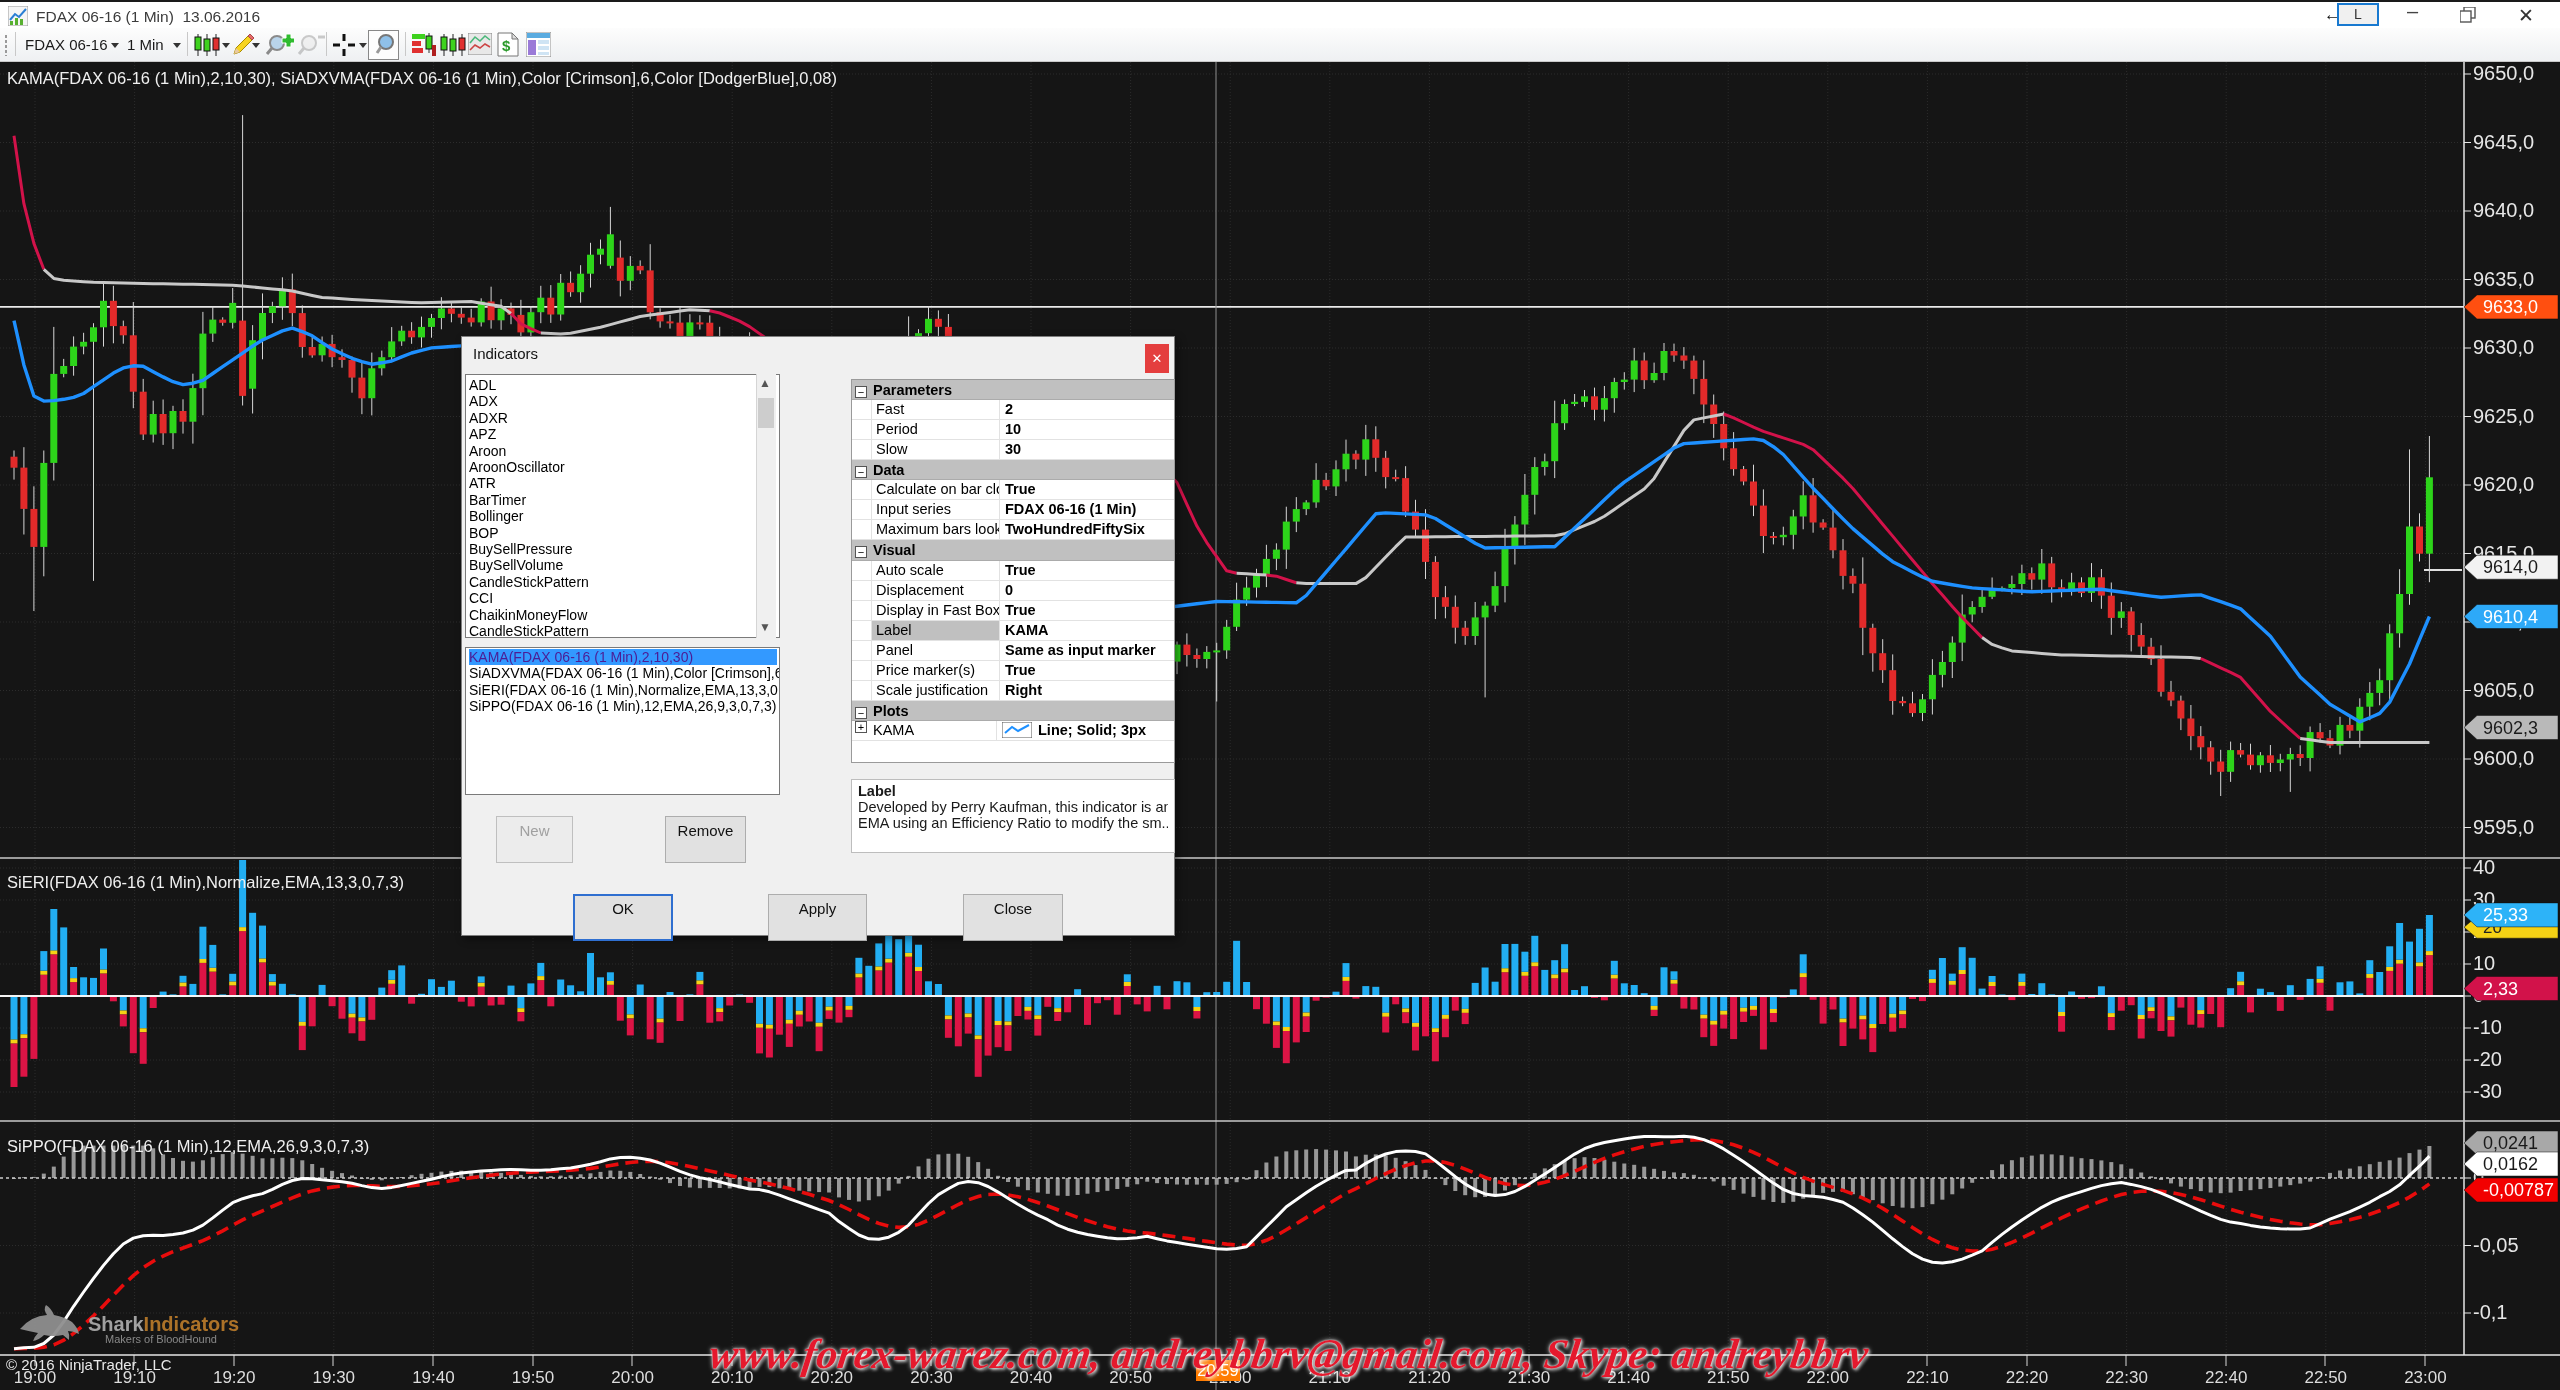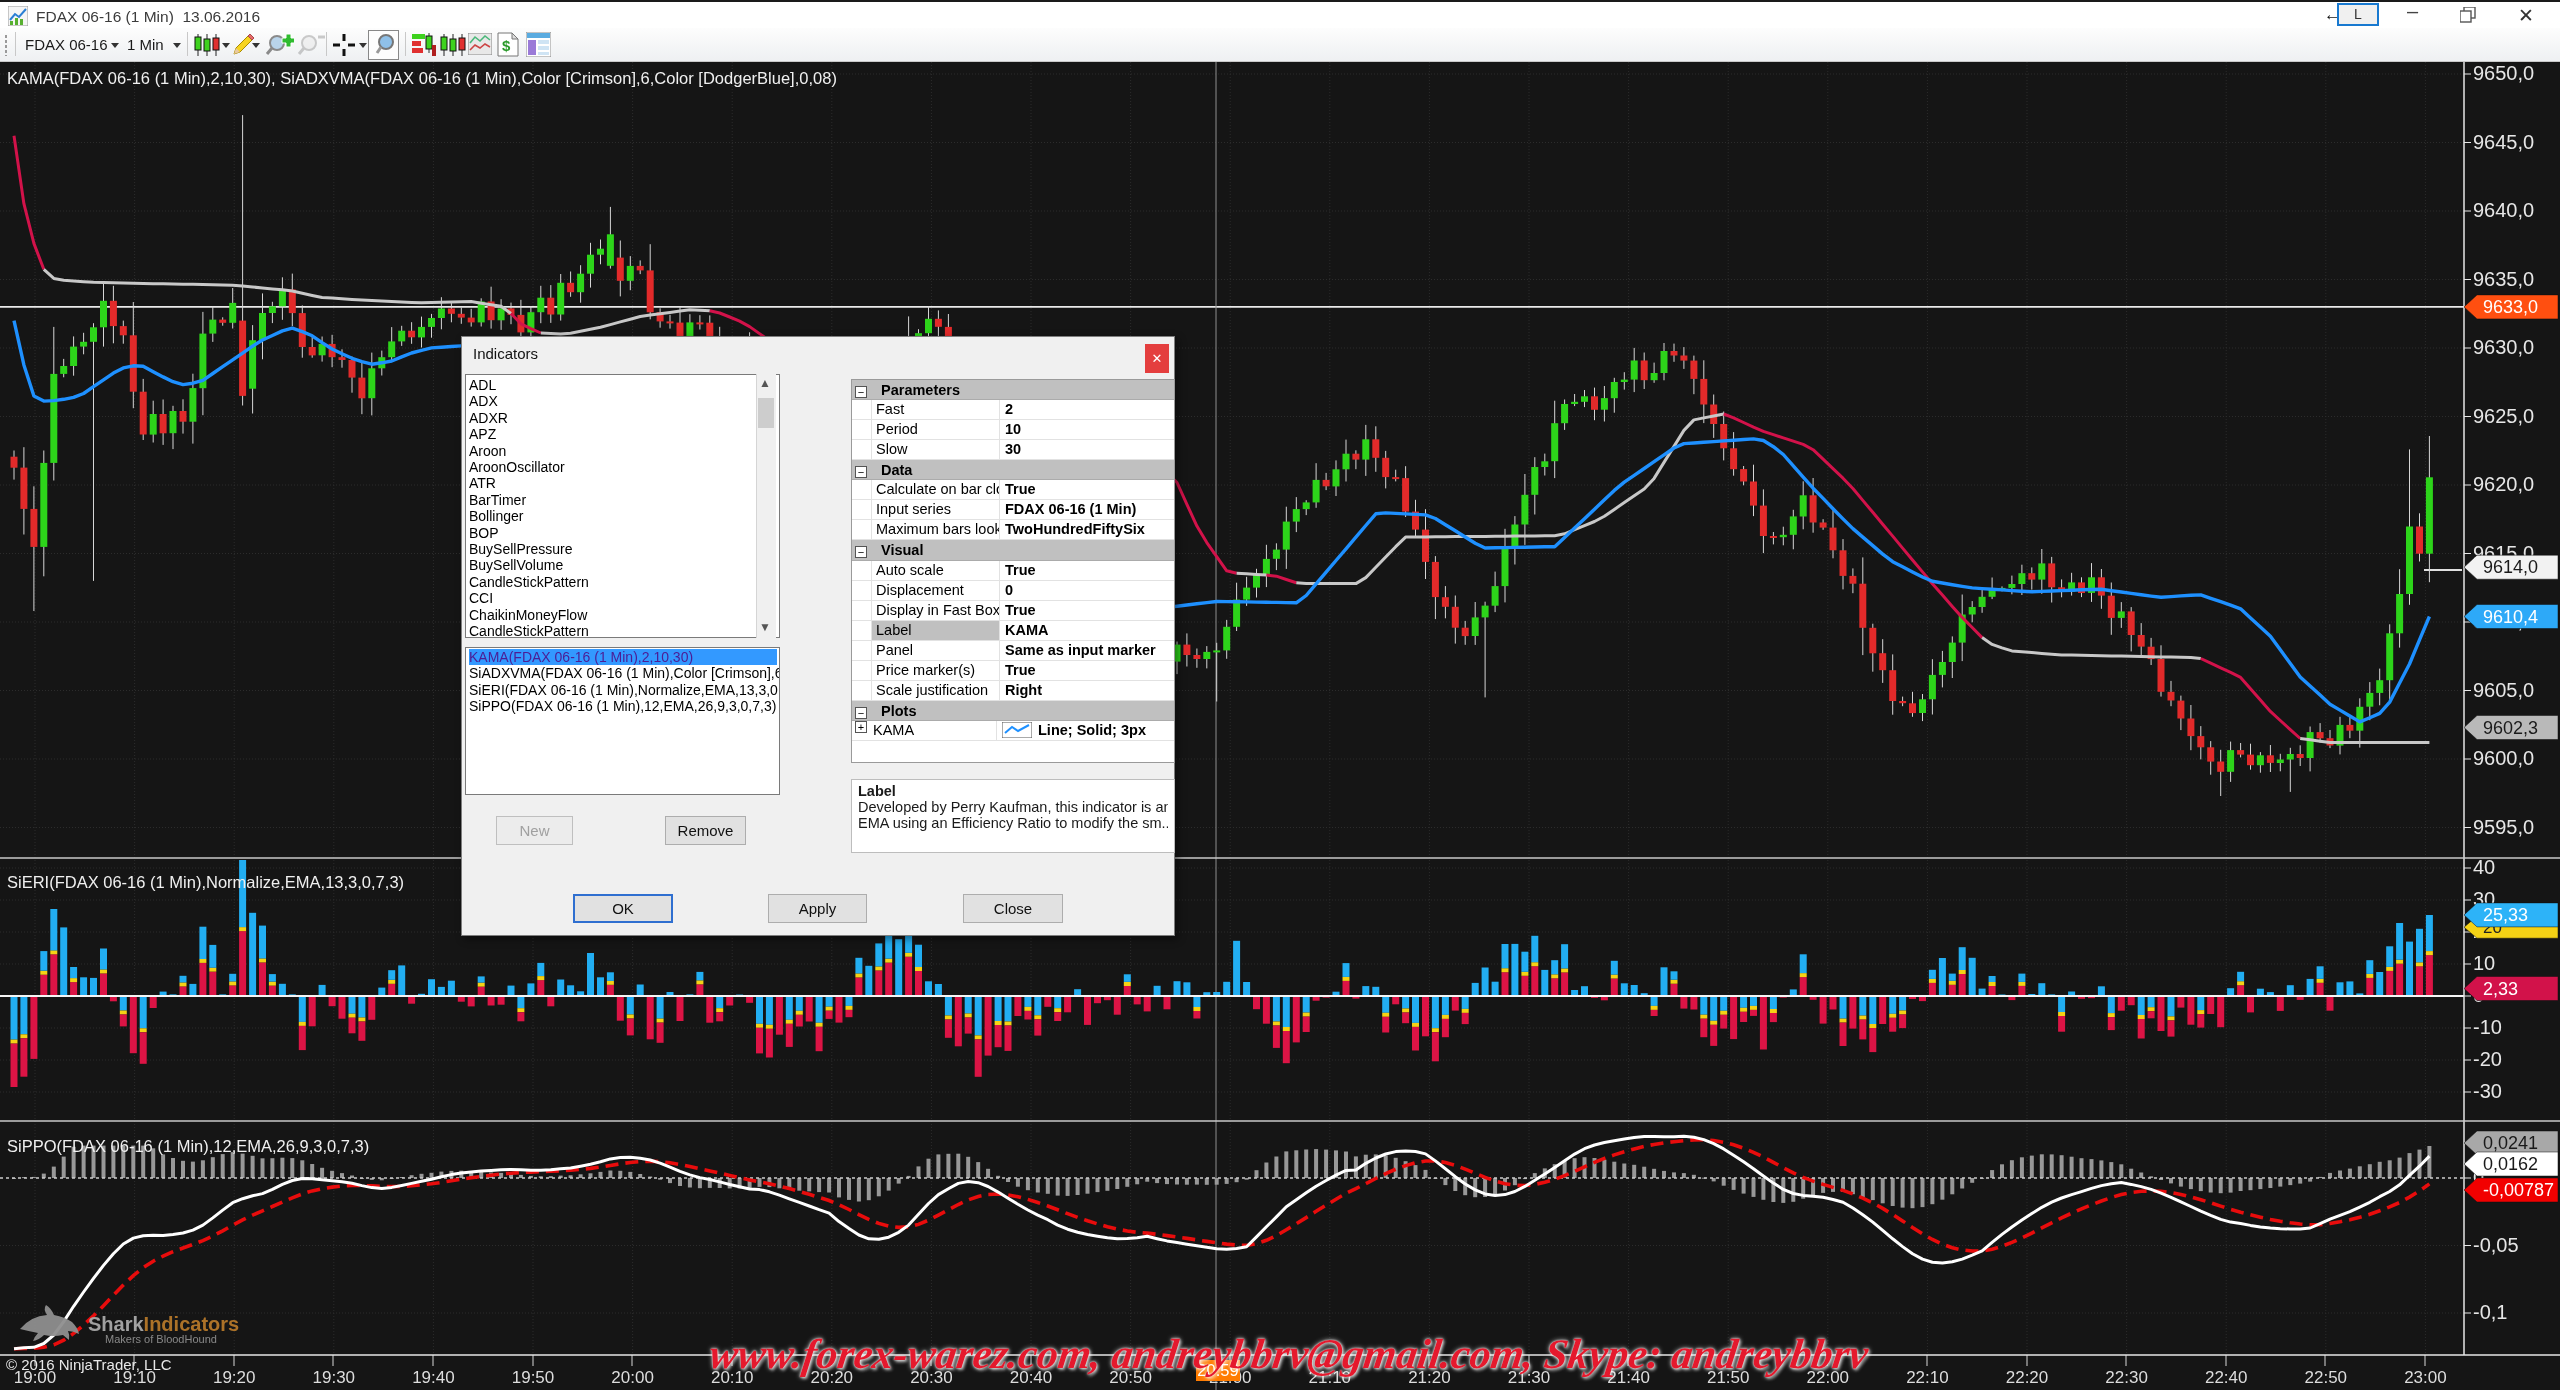--- a/index.html
+++ b/index.html
@@ -1498,24 +1498,24 @@
       <rect x="12" y="20" width="11" height="3" fill="#cfe4f4"></rect>
     </svg>
   </div>
 <style>
 #dlg{position:absolute;left:461px;top:336px;width:714px;height:600px;background:#f0f0f0;border:1px solid #7e7e7e;box-shadow:3px 3px 8px rgba(0,0,0,0.45);z-index:5;font-family:"Liberation Sans",sans-serif}
 #dlgtitle{position:absolute;left:11px;top:8px;font-size:15px;color:#111}
 #dlgclose{position:absolute;left:683px;top:7px;width:24px;height:29px;background:#e43e3e;color:#fff;text-align:center;line-height:29px;font-size:13px}
 #lb1{position:absolute;left:3px;top:37px;width:315px;height:264px;background:#fff;border:1px solid #7a7a7a;font-size:14px;line-height:16.4px;padding:2px 0 0 3px;overflow:hidden}
 #sb1{position:absolute;left:294px;top:37px;width:20px;height:264px;background:#f0f0f0;border-left:1px solid #d5d5d5}
 #lb2{position:absolute;left:3px;top:310px;width:315px;height:148px;background:#fff;border:1px solid #7a7a7a;font-size:14px;line-height:16.4px;padding:1px 0 0 3px;overflow:hidden;white-space:nowrap}
-.btn{position:absolute;height:29px;background:#e1e1e1;border:1px solid #adadad;font-size:15px;color:#111;text-align:center;line-height:27px}
+.btn{position:absolute;height:47px;background:#e1e1e1;border:1px solid #adadad;font-size:15px;color:#111;text-align:center;line-height:27px}
 #pg{position:absolute;left:389px;top:42px;width:324px;height:384px;background:#fff;border:1px solid #9a9a9a;font-size:14.5px}
 .pgh{height:20.2px;background:#c0c0c0;color:#000;line-height:20px;border-bottom:1px solid #ababab}
-.pgh b{margin-left:12px}
+.pgh b{margin-left:4px}
 .pgbox{display:inline-block;width:12px;height:12px;border:1px solid #555;background:#fff;font-size:11px;line-height:10px;text-align:center;margin:0 2px 0 3px;vertical-align:-1px}
 .pgbox2{display:inline-block;width:12px;height:12px;border:1px solid #555;background:#fff;font-size:11px;line-height:10px;text-align:center;margin:0 2px 0 3px;vertical-align:-1px}
 .pgr{height:20px;line-height:19.5px;border-bottom:1px solid #e2e2e2;display:flex}
 .pgsp{width:20px;border-right:1px solid #e2e2e2}
 .pgl{width:128px;padding-left:4px;border-right:1px solid #e2e2e2;overflow:hidden;white-space:nowrap}
 .pgv{flex:1;padding-left:5px;overflow:hidden;white-space:nowrap}
 #lblbox{position:absolute;left:389px;top:442px;width:324px;height:74px;background:#fff;border:1px solid #bdbdbd;padding:3px 6px;font-size:14.5px;color:#1a1a1a}
 </style>
 <div id="dlg">
  <div id="dlgtitle">Indicators</div>

